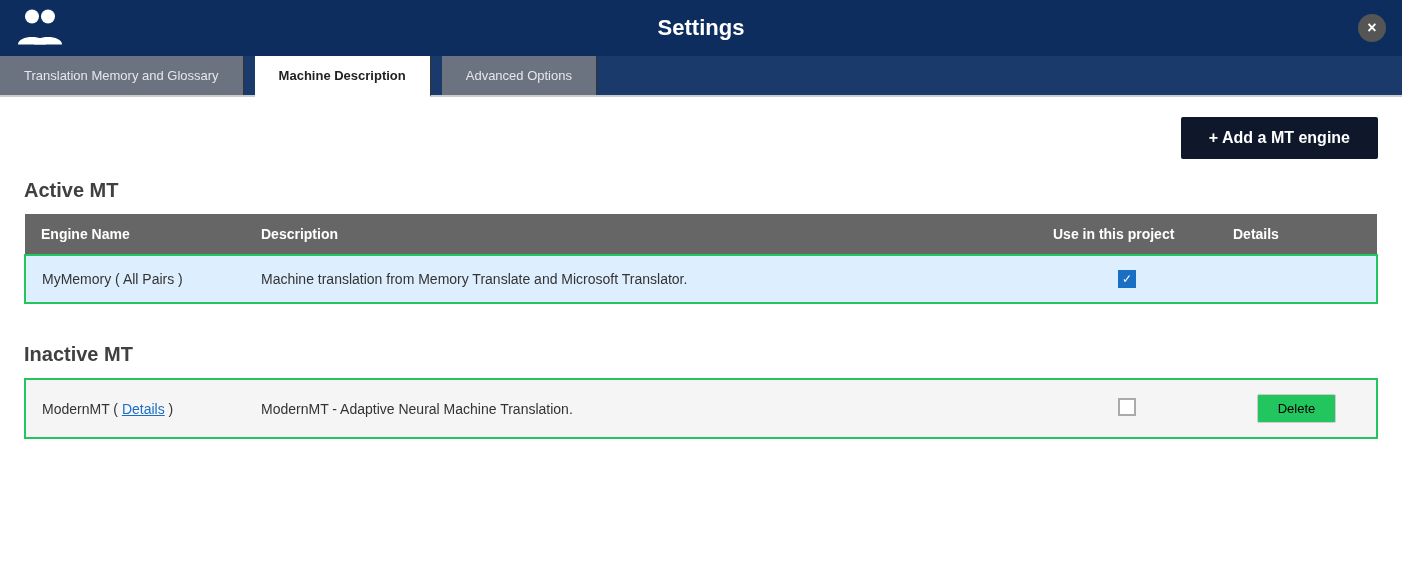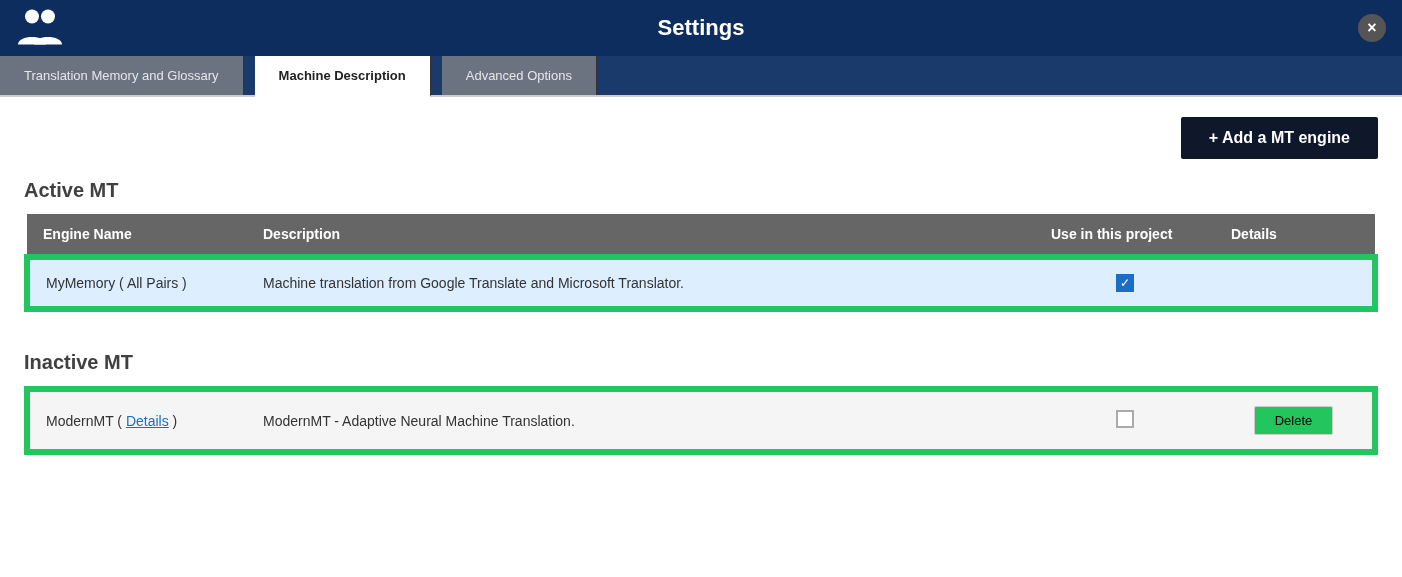--- a/index.html
+++ b/index.html
@@ -119,21 +119,21 @@
       background: #666;
       color: #fff;
     }
     .mt-table thead th {
       padding: 12px 16px;
       text-align: left;
       font-size: 14px;
       font-weight: bold;
     }
     .mt-table tbody tr {
-      border: 6px solid #22c55e;
+      border: 2px solid #22c55e;
     }
     .mt-table tbody tr.active-row {
       background: #ddeeff;
     }
     .mt-table tbody tr.inactive-row {
       background: #f5f5f5;
     }
     .mt-table tbody td {
       padding: 14px 16px;
       font-size: 14px;
@@ -222,21 +222,21 @@
       <tr>
         <th class="col-engine">Engine Name</th>
         <th class="col-desc">Description</th>
         <th class="col-use th-center">Use in this project</th>
         <th class="col-action th-center">Details</th>
       </tr>
     </thead>
     <tbody>
       <tr class="active-row">
         <td>MyMemory ( All Pairs )</td>
-        <td>Machine translation from Google Translate and Microsoft Translator.</td>
+        <td>Machine translation from Memory Translate and Microsoft Translator.</td>
         <td class="col-use" style="text-align:center;">
           <span class="checkbox-checked">✓</span>
         </td>
         <td class="col-action"></td>
       </tr>
     </tbody>
   </table>
 
   <div class="section-title">Inactive MT</div>
 

